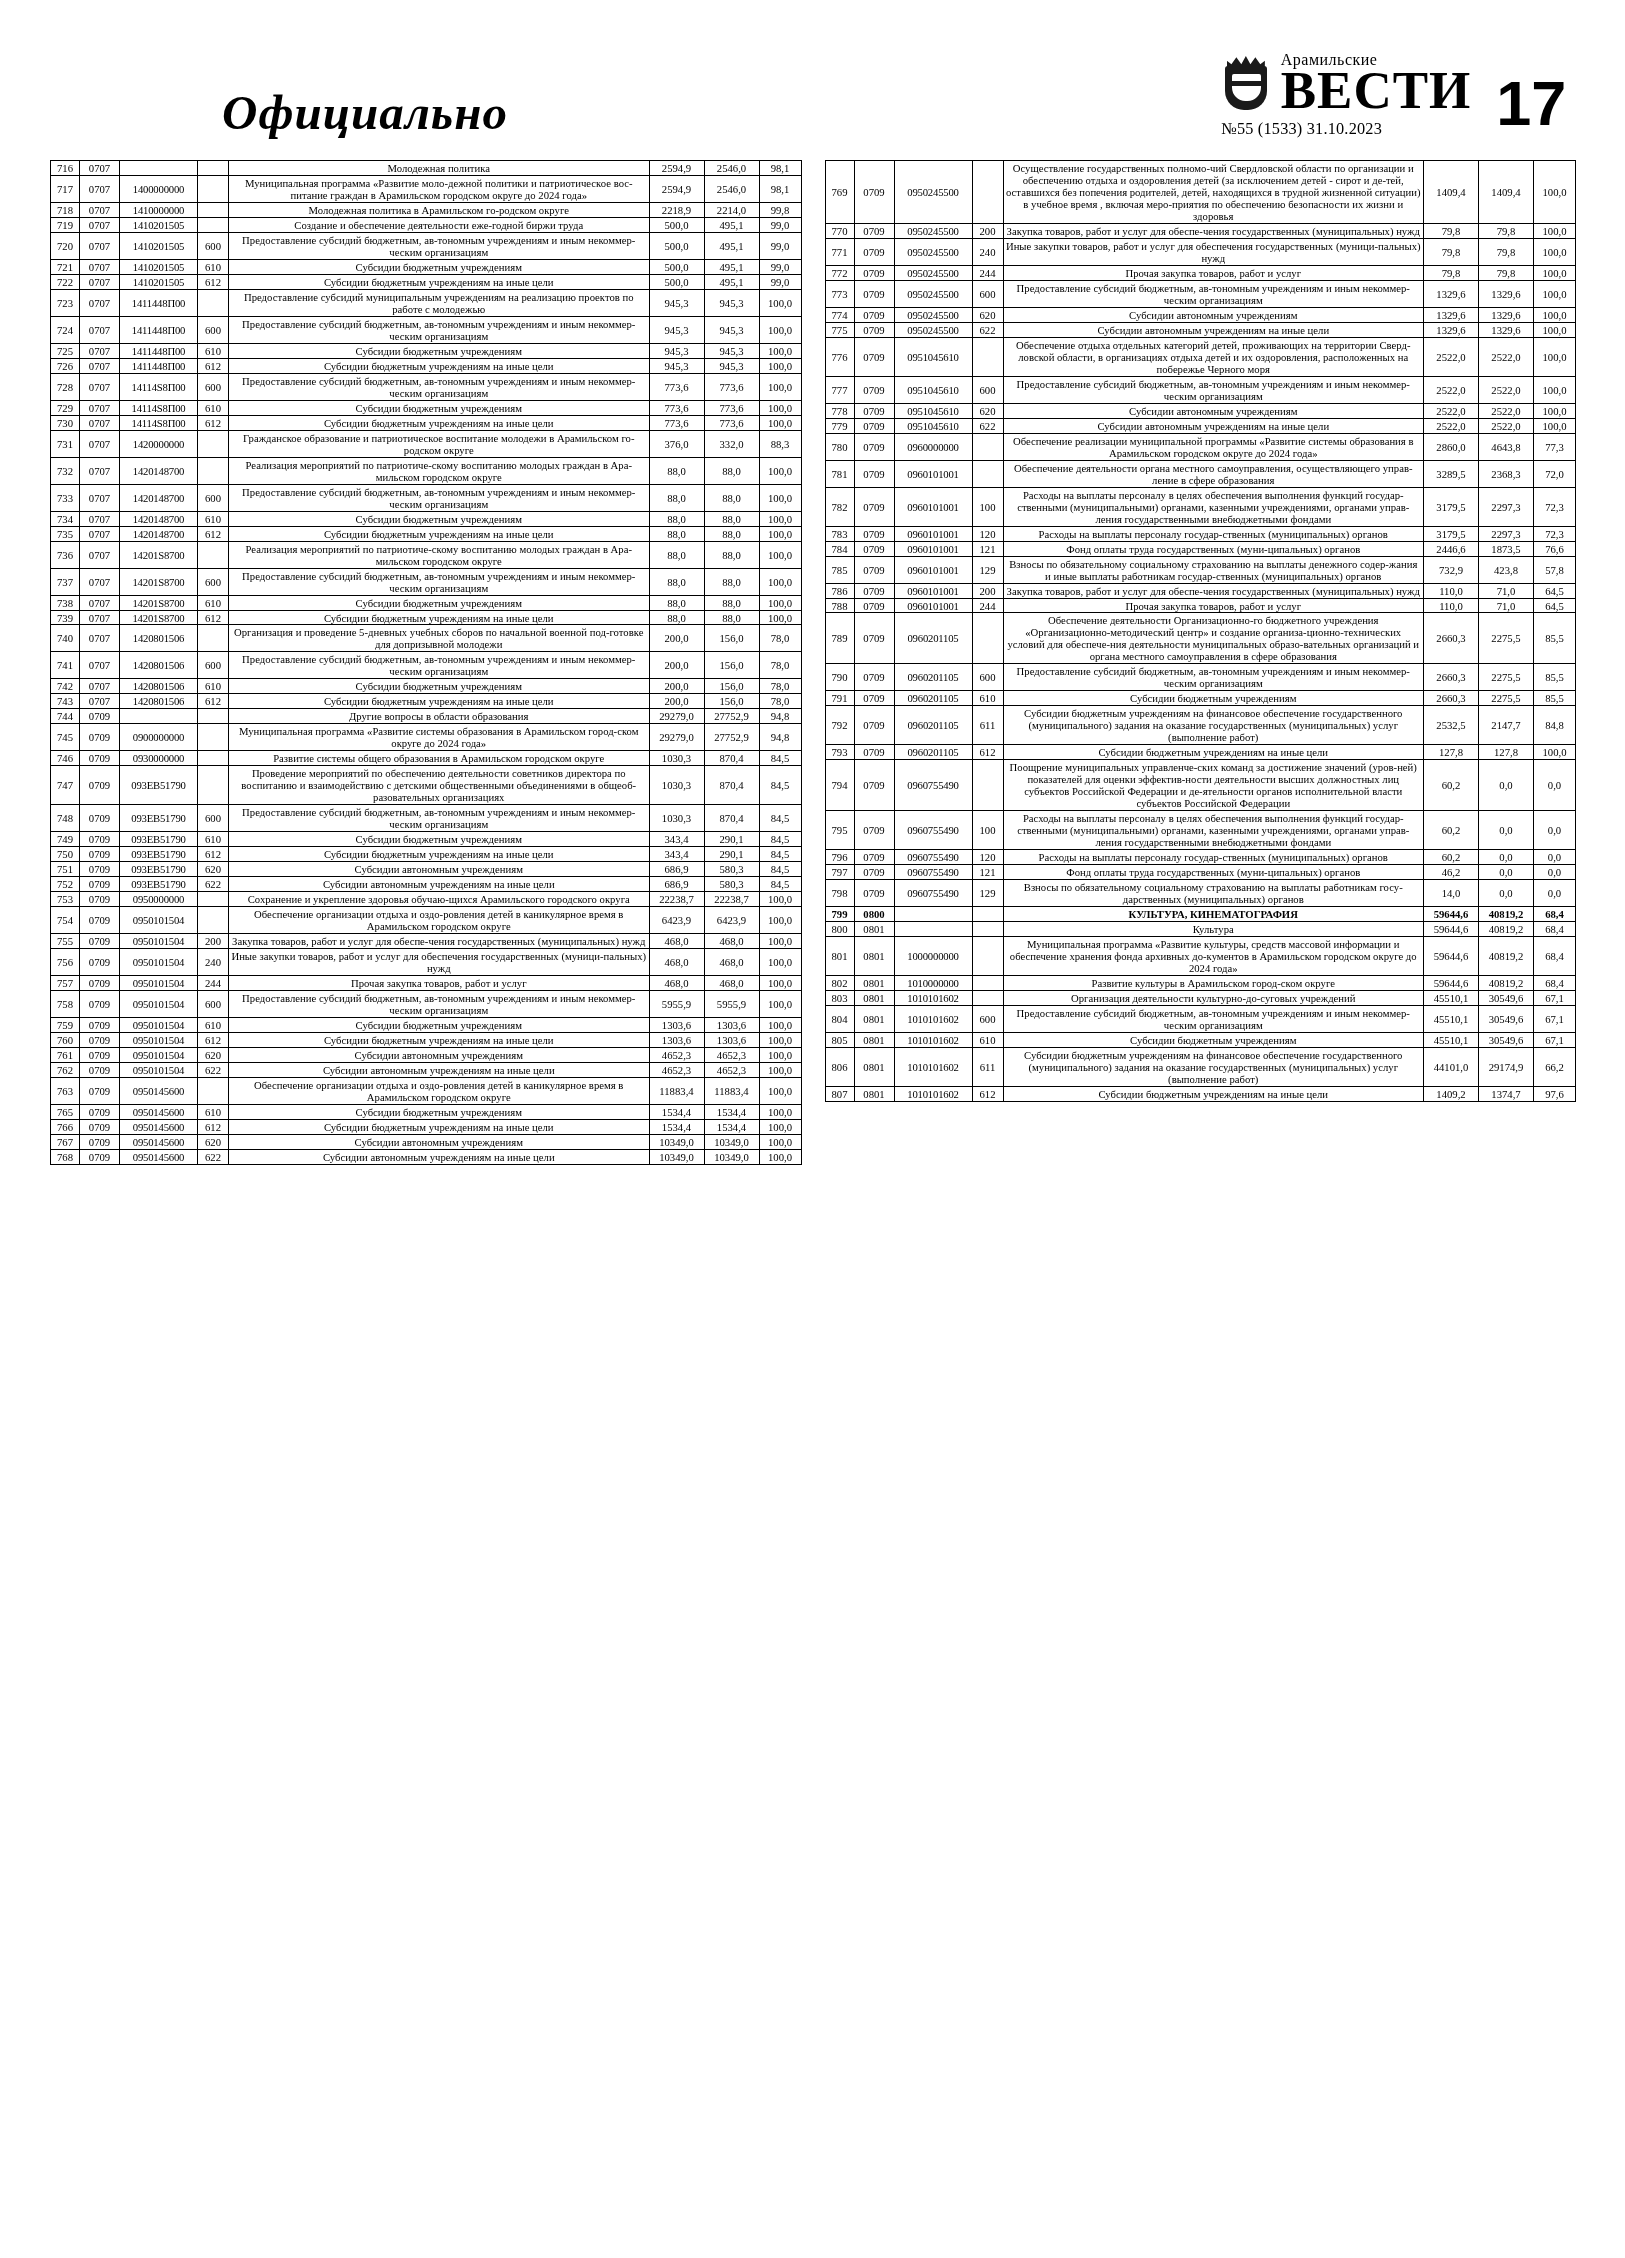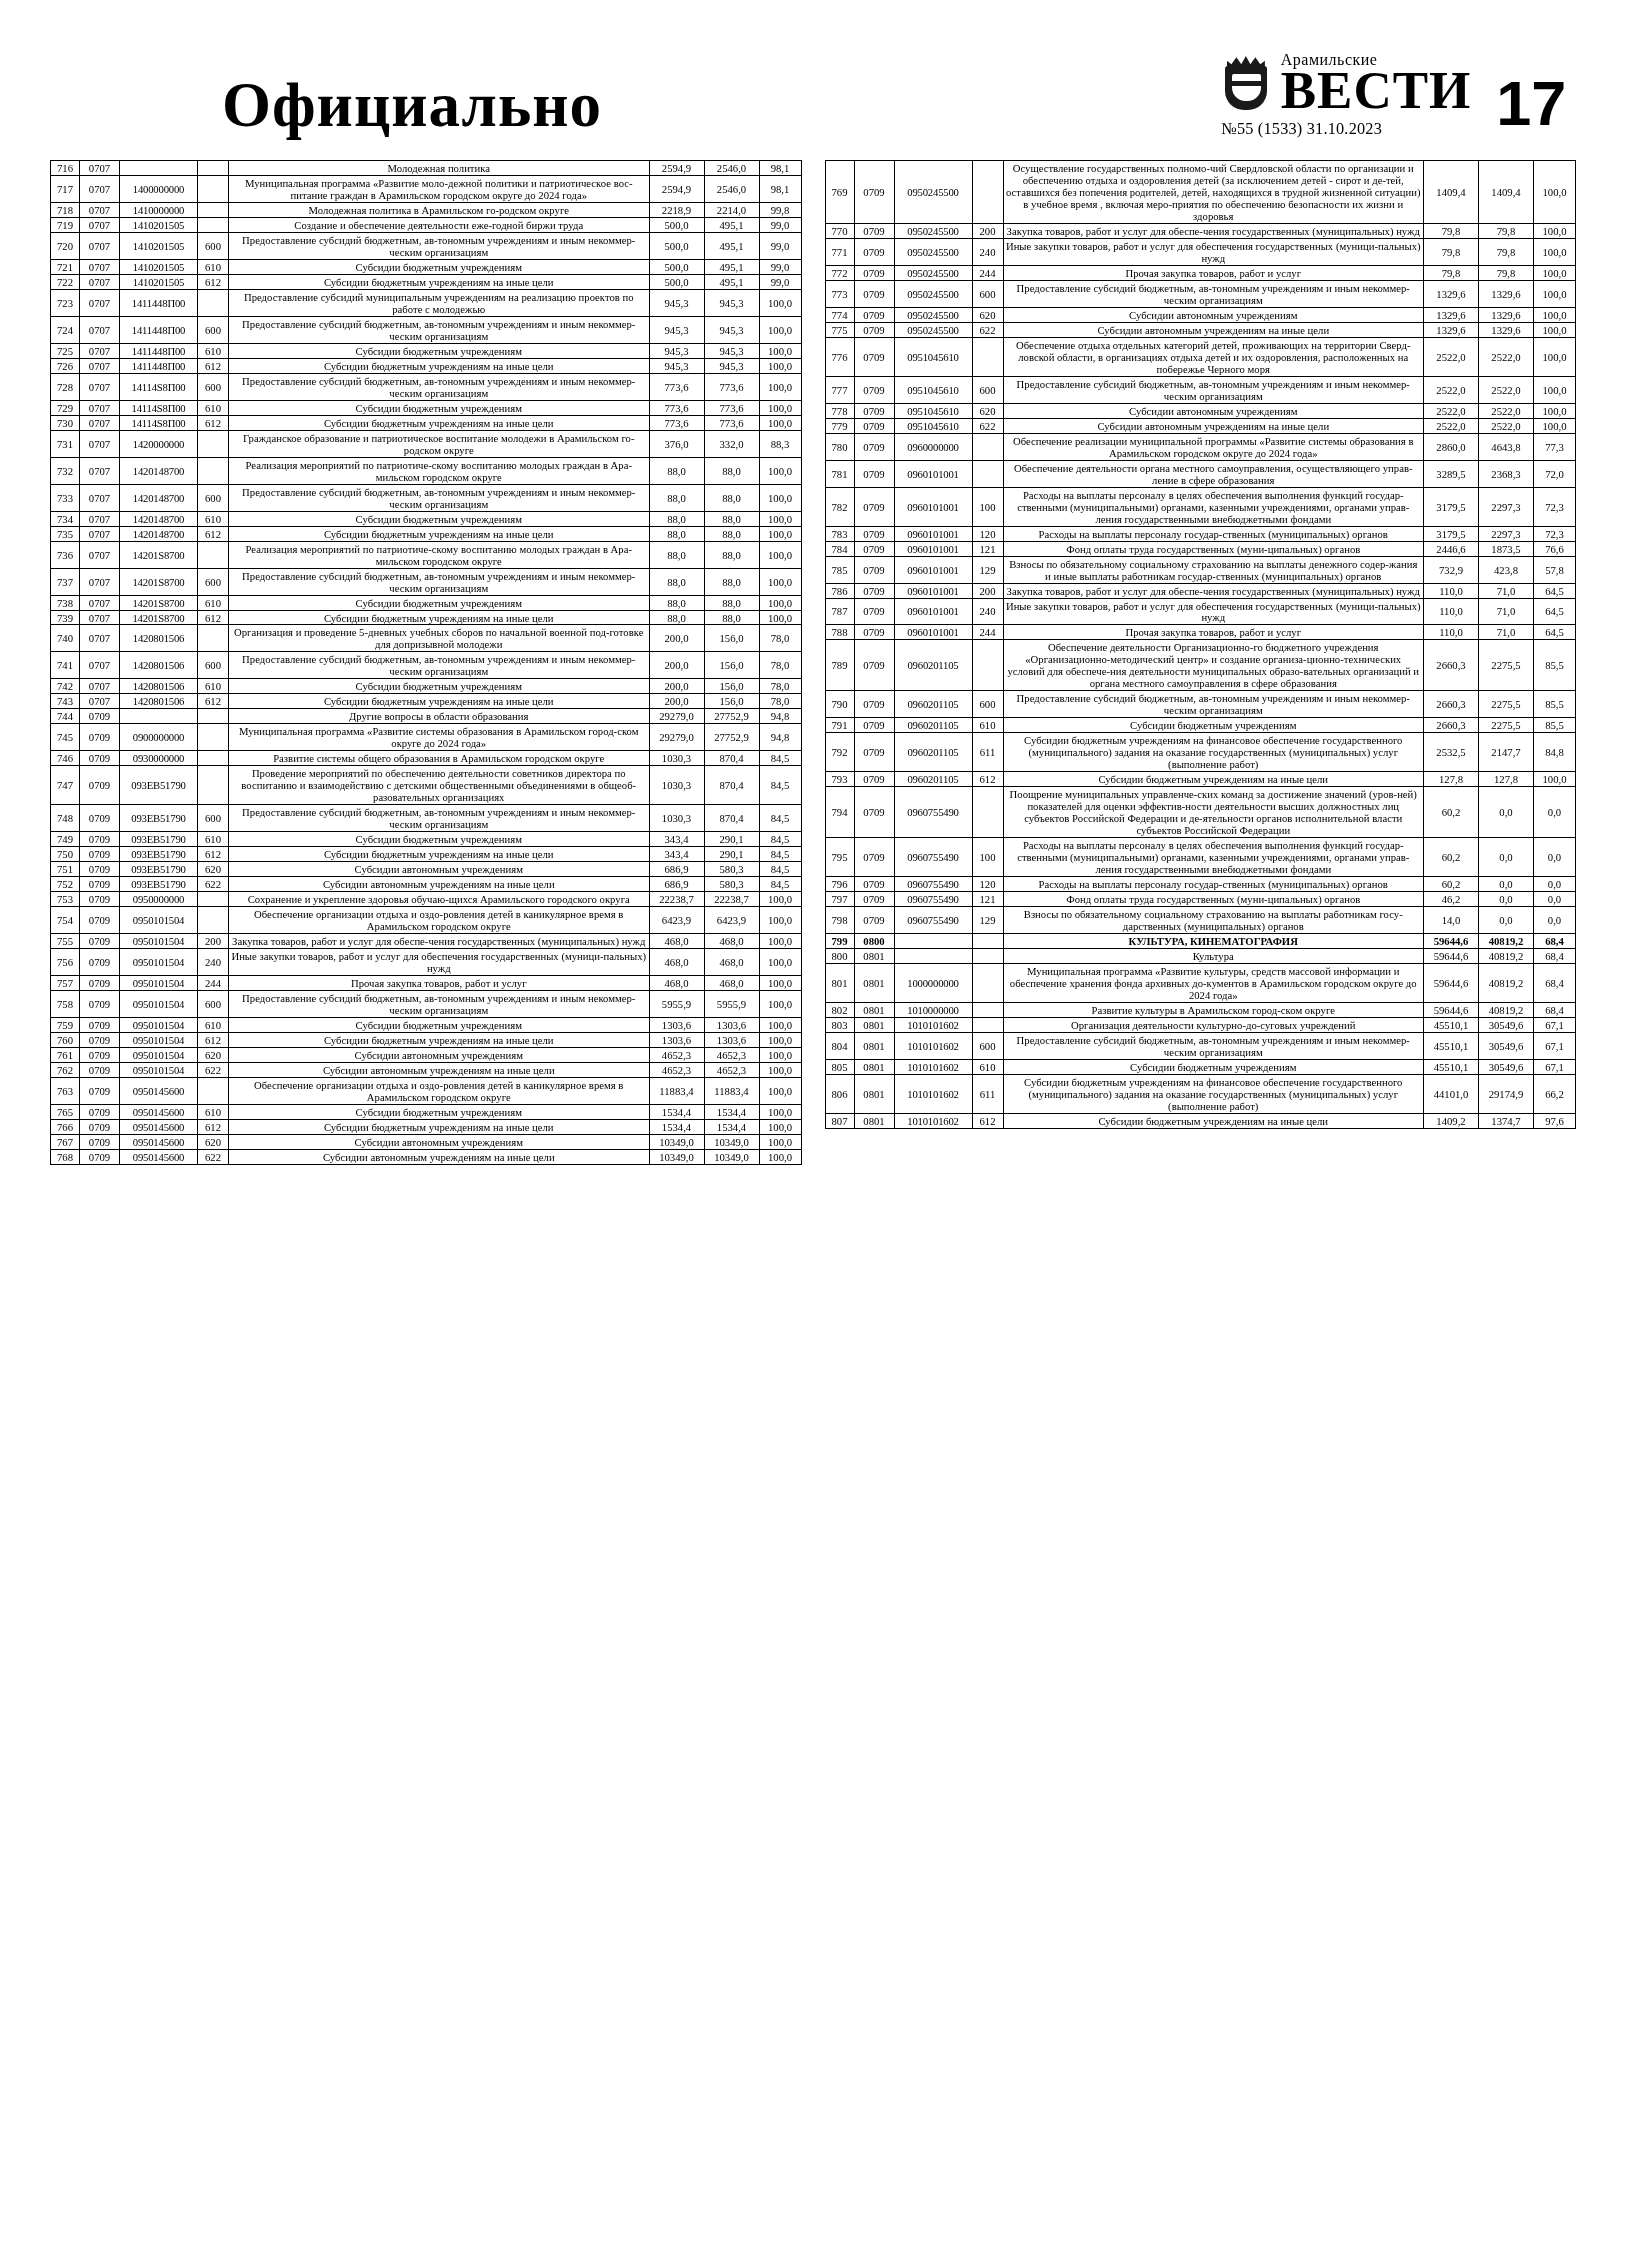--- a/index.html
+++ b/index.html
@@ -24,22 +24,23 @@
   .masthead {
     display: flex;
     align-items: flex-end;
     justify-content: space-between;
     height: 105px;
     padding: 0 9.6px 0 172px;
     margin-bottom: 17px;
   }
   .masthead-title {
     font-family: "Liberation Serif", serif;
+    font-style: italic;
     font-weight: 700;
-    font-size: 63px;
+    font-size: 49px;
     letter-spacing: 1px;
     line-height: 1;
     padding-bottom: 5.7px;
   }
   .masthead-right {
     display: flex;
     align-items: flex-end;
     gap: 25px;
   }
   .brand {
@@ -874,30 +875,20 @@
               <td class="c-num">786</td>
               <td class="c-sec">0709</td>
               <td class="c-code">0960101001</td>
               <td class="c-vr">200</td>
               <td class="c-name">Закупка товаров, работ и услуг для обеспе-чения государственных (муниципальных) нужд</td>
               <td class="c-v1">110,0</td>
               <td class="c-v2">71,0</td>
               <td class="c-v3">64,5</td>
             </tr>
             <tr>
-              <td class="c-num">787</td>
-              <td class="c-sec">0709</td>
-              <td class="c-code">0960101001</td>
-              <td class="c-vr">240</td>
-              <td class="c-name">Иные закупки товаров, работ и услуг для обеспечения государственных (муници-пальных) нужд</td>
-              <td class="c-v1">110,0</td>
-              <td class="c-v2">71,0</td>
-              <td class="c-v3">64,5</td>
-            </tr>
-            <tr>
               <td class="c-num">788</td>
               <td class="c-sec">0709</td>
               <td class="c-code">0960101001</td>
               <td class="c-vr">244</td>
               <td class="c-name">Прочая закупка товаров, работ и услуг</td>
               <td class="c-v1">110,0</td>
               <td class="c-v2">71,0</td>
               <td class="c-v3">64,5</td>
             </tr>
             <tr>

